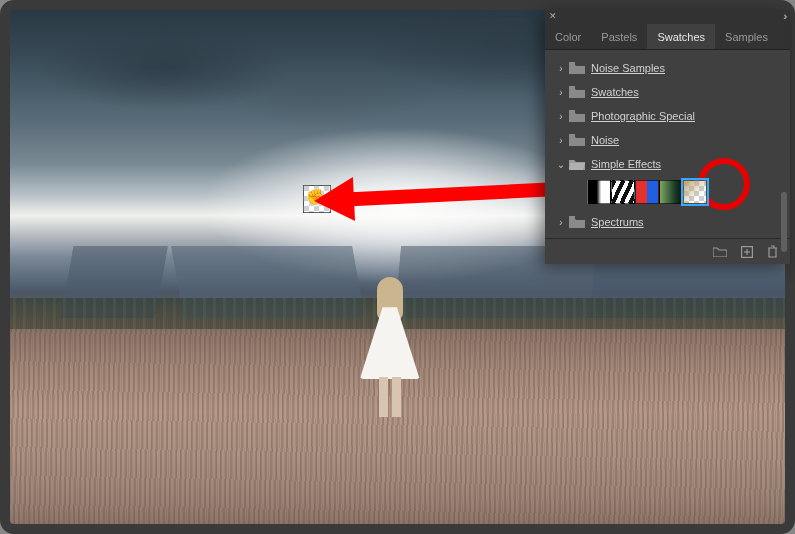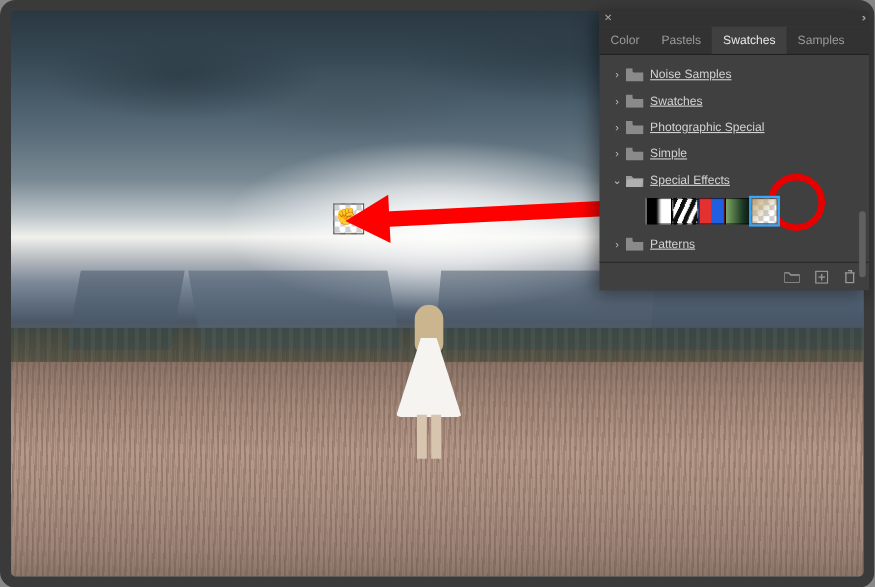--- a/index.html
+++ b/index.html
@@ -193,51 +193,51 @@
     </div>
 
     <div class="row">
       <span class="expander">›</span>
       <span class="folder">
           <svg width="16" height="12">
             <path d="M0 2h5l2 2h9v8H0z" fill="#8a8a8a"></path>
             <rect x="0" y="0" width="6" height="3" fill="#8a8a8a"></rect>
           </svg>
         </span>
-      <span class="label">Simple</span>
+      <span class="label">Noise</span>
     </div>
 
     <div class="row">
       <span class="expander">⌄</span>
       <span class="folder">
           <svg width="16" height="12">
             <path d="M0 2h5l2 2h9v8H0z" fill="#9c9c9c"></path>
             <path d="M1 5h15l-2 7H0z" fill="#b0b0b0"></path>
           </svg>
         </span>
-      <span class="label">Special Effects</span>
+      <span class="label">Simple Effects</span>
     </div>
 
     <div class="swatch-row">
       <div class="swatch sw-blackwhite" title="black-white-gradient"></div>
       <div class="swatch sw-stripes" title="striped-gradient"></div>
       <div class="swatch sw-rb" title="red-blue-gradient"></div>
       <div class="swatch sw-greens" title="green-dark-gradient"></div>
       <div class="swatch sw-transparent sel" title="foreground-to-transparent-gradient"></div>
     </div>
 
     <div class="row">
       <span class="expander">›</span>
       <span class="folder">
           <svg width="16" height="12">
             <path d="M0 2h5l2 2h9v8H0z" fill="#8a8a8a"></path>
             <rect x="0" y="0" width="6" height="3" fill="#8a8a8a"></rect>
           </svg>
         </span>
-      <span class="label">Patterns</span>
+      <span class="label">Spectrums</span>
     </div>
 
     <div class="scrollbar">
       <div class="thumb"></div>
     </div>
   </div>
 
   <div class="panel-footer">
     <span class="ficon" title="new-group">
       <svg width="14" height="11">

